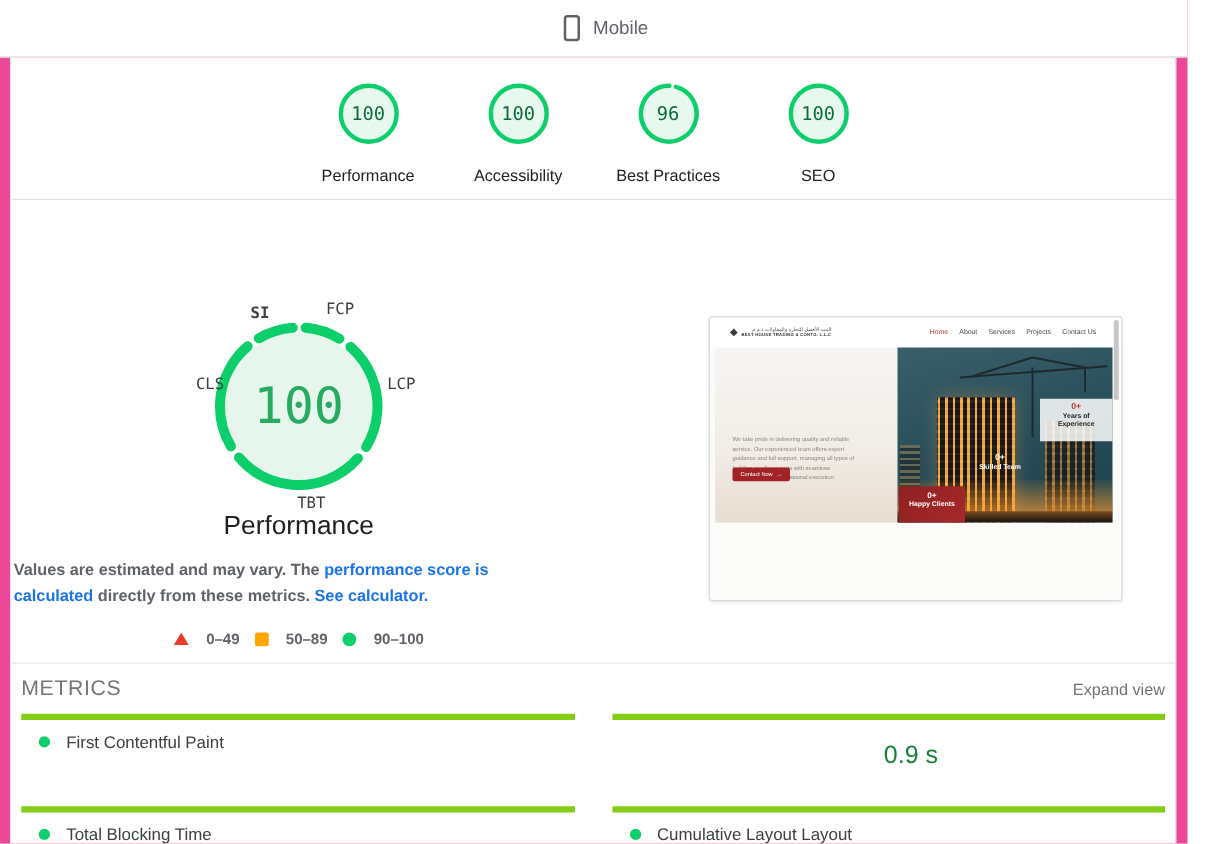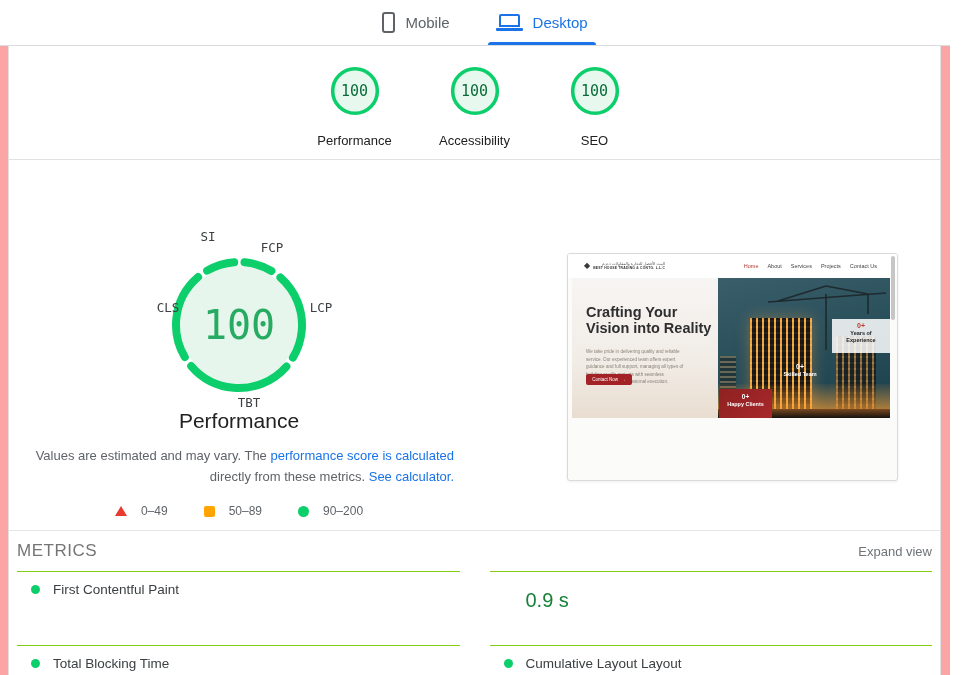--- a/index.html
+++ b/index.html
@@ -1,19 +1,19 @@
 <!DOCTYPE html>
 <html><head>
 <meta charset="utf-8">
 <style>
   * { margin:0; padding:0; box-sizing:border-box; }
   html,body { background:#fff; }
   .page {
     position:relative; width:950px; height:675px; overflow:hidden;
-    font-family:"Liberation Sans", sans-serif; background:#fca5a5; color:#212121;
+    font-family:"Liberation Sans", sans-serif; background:#ec4899; color:#212121;
   }
   
   .tabbar { position:absolute; left:0; top:0; width:970px; height:46px;
             border-bottom:1px solid #dadce0; background:#fff;
             display:flex; justify-content:center; }
   .tabs { display:flex; gap:30px; height:100%; }
   .tab { position:relative; display:flex; align-items:center; gap:10px;
          padding:0 8px; cursor:pointer; }
   .tab-label { font-size:15px; font-weight:500; }
   .tab-mobile .tab-label { color:#5f6368; }
@@ -43,26 +43,26 @@
             border-bottom:1px solid #e4e6e9; }
   .gauge-col { position:absolute; left:0; top:0; width:460px; height:100%; }
   .gauge-svg { position:absolute; left:160px; top:95px; }
   .gauge-num { position:absolute; left:160px; top:95px; width:140px; height:140px;
                display:flex; align-items:center; justify-content:center;
                font-family:"DejaVu Sans Mono", monospace; font-size:40px; color:#27ab62; }
   .gm-label { position:absolute; transform:translate(-50%,-50%);
               font-family:"DejaVu Sans Mono", monospace; font-size:12.5px; color:#3c4043; }
   .gauge-title { position:absolute; left:0; top:249px; width:460px; text-align:center;
                  font-size:21px; color:#212121; }
-  .disclaimer { position:absolute; left:15px; top:285px; width:430px; text-align:right;
-                font-size:13px; line-height:1.62; color:#5f6368; }
+  .disclaimer { position:absolute; left:2px; top:285px; width:430px; text-align:left;
+                font-size:13px; line-height:1.62; color:#5f6368;font-weight:bold; }
   .disclaimer a { color:#1a73e8; text-decoration:none; cursor:pointer; }
   .legend { position:absolute; left:0; top:344px; width:460px;
-            display:flex; justify-content:center; align-items:center; gap:36px;
-            font-size:12px; color:#5f6368; }
+            display:flex; justify-content:center; align-items:center; gap:12px;
+            font-size:12px; color:#5f6368;font-weight:bold; }
   .legend-item { display:flex; align-items:center; gap:14px; }
   .tri { width:0; height:0; border-left:6px solid transparent; border-right:6px solid transparent;
          border-bottom:10px solid #ea3a2d; }
   .sq { width:11px; height:11px; background:#ffa400; border-radius:2px; }
   .dot-lg { width:11px; height:11px; background:#0cce6b; border-radius:50%; }
   
   .thumb { position:absolute; left:558px; top:93px; width:331px; height:228px;
            background:#fbfbf9; border:1px solid #d8dade; border-radius:3px;
            box-shadow:0 1px 3px rgba(0,0,0,.07); overflow:hidden; cursor:pointer; }
   .t-header { position:absolute; left:0; top:0; width:100%; height:24px; background:#fff;
@@ -114,44 +114,36 @@
   .t-happy { position:absolute; left:147px; top:111px; width:53px; height:29px;
              background:linear-gradient(135deg,#8e2122,#a8282a); color:#fff; text-align:center; padding-top:4px; }
   .t-happy .num { font-size:6.5px; font-weight:bold; }
   .t-happy .lbl { font-size:5.5px; font-weight:bold; margin-top:1px; }
   
   .metrics { position:absolute; left:0; right:0; top:485px; bottom:0; padding:0 8px; overflow:hidden; }
   .metrics-head { height:40px; display:flex; align-items:center; justify-content:space-between; }
   .metrics-title { font-size:17px; color:#757575; letter-spacing:.5px; }
   .expand-view { font-size:13px; color:#6f7377; cursor:pointer; }
   .metrics-grid { display:grid; grid-template-columns:1fr 1fr; column-gap:30px; }
-  .metric-item { border-top:1px solid #84cc16; height:74px; padding:10px 0 0 14px; }
+  .metric-item { border-top:5px solid #84cc16; height:74px; padding:10px 0 0 14px;text-align:center; }
   .metric-name-row { display:flex; align-items:center; gap:13px; }
   .m-dot { width:9px; height:9px; border-radius:50%; background:#0cce6b; flex:none; }
   .metric-name { font-size:13.5px; color:#3c4043; }
   .metric-value { margin:7px 0 0 22px; font-size:20px; color:#188038; }
 </style>
 </head>
 <body>
 
 <div class="page">
 
   <div class="tabbar">
     <div class="tabs">
       <div class="tab tab-mobile">
         <span class="phone-icon"></span>
         <span class="tab-label">Mobile</span>
-      </div>
-      <div class="tab tab-desktop">
-        <span class="laptop-icon">
-          <span class="screen"></span>
-            <span class="base"></span>
-        </span>
-        <span class="tab-label">Desktop</span>
-        <span class="tab-underline"></span>
       </div>
     </div>
   </div>
 
   <div class="card">
 
     <div class="scores">
       <div class="score-cat">
         <div class="score-ring">
           <svg width="50" height="50" viewBox="0 0 56 56">
@@ -169,54 +161,64 @@
             <circle cx="28" cy="28" r="25" fill="none" stroke="#0cce6b" stroke-width="4"></circle>
           </svg>
           <span class="score-num">100</span>
         </div>
         <span class="score-label">Accessibility</span>
       </div>
       <div class="score-cat">
         <div class="score-ring">
           <svg width="50" height="50" viewBox="0 0 56 56">
             <circle cx="28" cy="28" r="23" fill="#e7f8ee"></circle>
+            <circle cx="28" cy="28" r="25" fill="none" stroke="#0cce6b" stroke-width="4" stroke-linecap="round" stroke-dasharray="150.8 157.1" transform="rotate(-75 28 28)"></circle>
+          </svg>
+          <span class="score-num">96</span>
+        </div>
+        <span class="score-label">Best Practices</span>
+      </div>
+      <div class="score-cat">
+        <div class="score-ring">
+          <svg width="50" height="50" viewBox="0 0 56 56">
+            <circle cx="28" cy="28" r="23" fill="#e7f8ee"></circle>
             <circle cx="28" cy="28" r="25" fill="none" stroke="#0cce6b" stroke-width="4"></circle>
           </svg>
           <span class="score-num">100</span>
         </div>
         <span class="score-label">SEO</span>
       </div>
     </div>
 
     <div class="report">
       <div class="gauge-col">
         <svg class="gauge-svg" width="140" height="140" viewBox="0 0 140 140">
           <circle cx="70" cy="70" r="59" fill="#e6f6ec"></circle>
           <circle cx="70" cy="70" r="63" fill="none" stroke="#0cce6b" stroke-width="8" stroke-linecap="round" stroke-dasharray="28.6 11 88 11 107.7 11 88 11 28.6 11" transform="rotate(-85 70 70)"></circle>
         </svg>
         <div class="gauge-num">100</div>
-        <span class="gm-label" style="left:199px; top:76px;">SI</span>
+        <span class="gm-label" style="left:199px; top:90px;font-weight:bold;">SI</span>
         <span class="gm-label" style="left:263px; top:87px;">FCP</span>
         <span class="gm-label" style="left:312px; top:147px;">LCP</span>
         <span class="gm-label" style="left:240px; top:242px;">TBT</span>
         <span class="gm-label" style="left:159px; top:147px;">CLS</span>
         <div class="gauge-title">Performance</div>
         <div class="disclaimer"><span>Values are estimated and may vary. The </span><a>performance score is calculated</a><span> directly from these metrics. </span><a>See calculator.</a></div>
         <div class="legend">
           <div class="legend-item">
             <span class="tri"></span>
             <span>0–49</span>
           </div>
           <div class="legend-item">
             <span class="sq"></span>
             <span>50–89</span>
           </div>
           <div class="legend-item">
             <span class="dot-lg"></span>
-            <span>90–200</span>
+            <span>90–100</span>
           </div>
         </div>
       </div>
 
       <div class="thumb">
         <div class="t-header">
           <div class="t-logo">
             <span class="t-logo-mark">◆</span>
             <span class="t-logo-txt">
               <span class="t-logo-ar">البيت الأفضل للتجارة والمقاولات ذ.م.م</span>
@@ -226,21 +228,20 @@
           <div class="t-nav">
             <span class="active">Home</span>
             <span>About</span>
             <span>Services</span>
             <span>Projects</span>
             <span>Contact Us</span>
           </div>
         </div>
         <div class="t-hero">
           <div class="t-left">
-            <div class="t-heading">Crafting Your Vision into Reality</div>
             <div class="t-body">We take pride in delivering quality and reliable service. Our experienced team offers expert guidance and full support, managing all types of building or villa projects with seamless coordination and professional execution.</div>
             <div class="t-cta">
                 <span>Contact Now</span>
                 <span>→</span>
               </div>
           </div>
           <div class="t-right">
             <svg class="t-crane" width="172" height="140" viewBox="0 0 172 140">
               <g stroke="#1e2a2e" stroke-width="1.6" fill="none">
                 <line x1="108" y1="16" x2="108" y2="72"></line>

